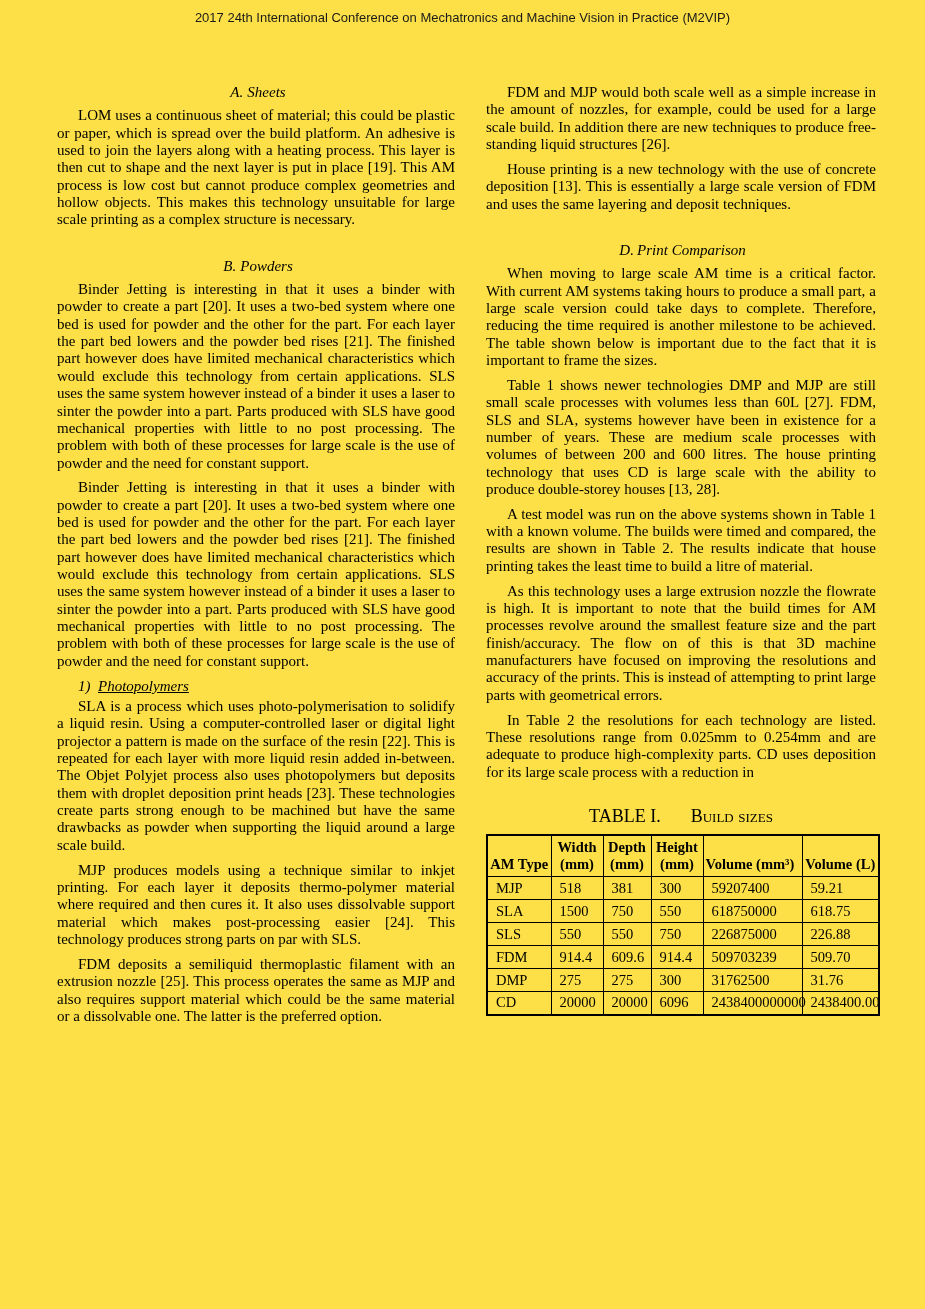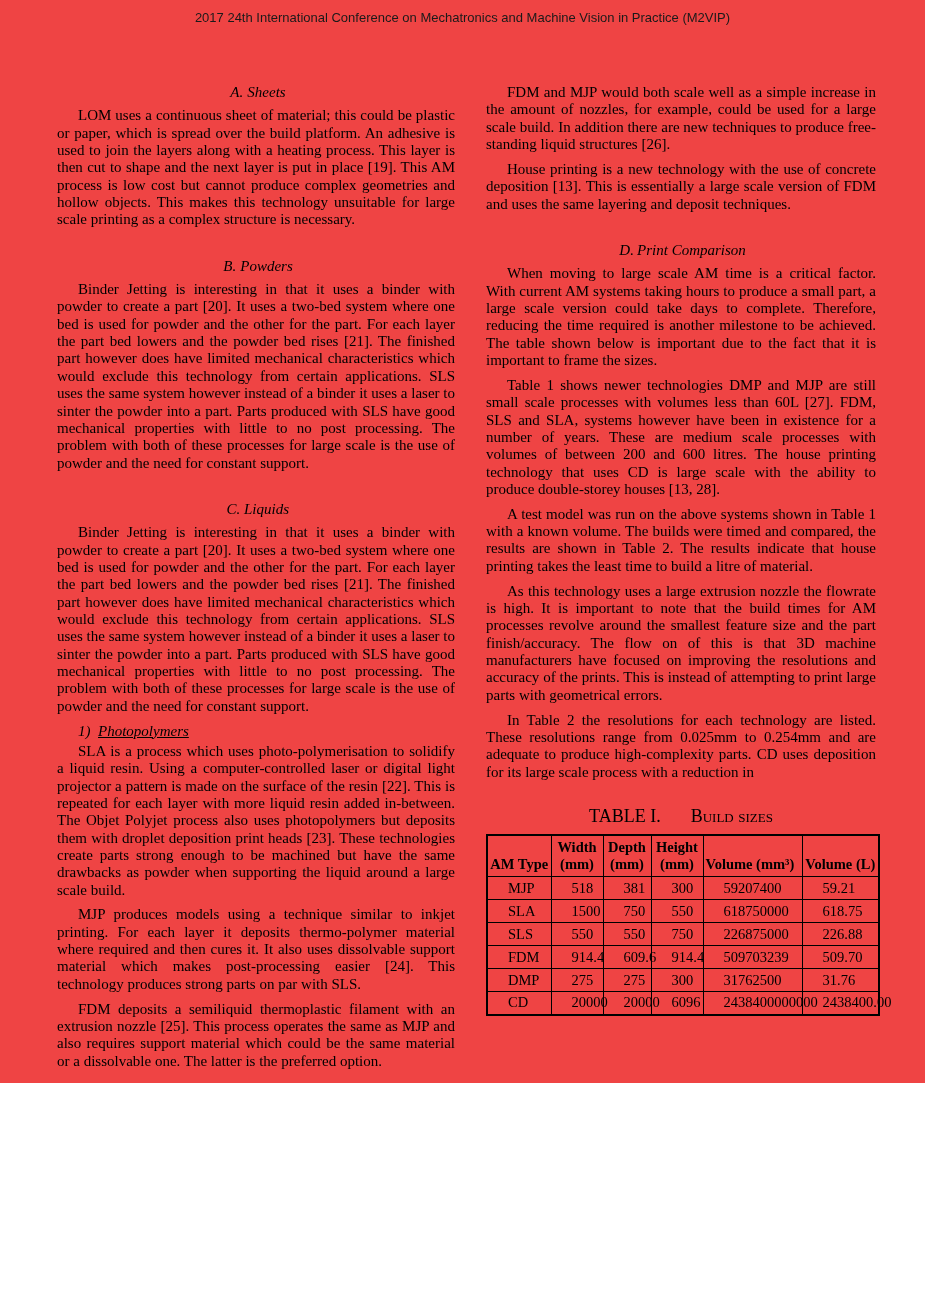--- a/index.html
+++ b/index.html
@@ -1,21 +1,21 @@
 <!DOCTYPE html>
 <html><head>
 <meta charset="utf-8">
 <style>
   * { box-sizing: border-box; }
   html, body { margin: 0; padding: 0; background: #ffffff; }
   .page {
     position: relative;
     width: 925px;
-    height: 1083px;
-    background: #ef4444;
+    height: 1309px;
+    background: #fde047;
     color: #000000;
     font-family: "Liberation Serif", serif;
     overflow: hidden;
   }
   .running-header {
     position: absolute;
     top: 10px;
     left: 0;
     width: 100%;
     text-align: center;
@@ -74,21 +74,21 @@
     padding: 3px 2px 4px 2px;
     line-height: 16.5px;
   }
   table.build-table th.vol-mm3 {
     text-align: left;
     white-space: nowrap;
   }
   table.build-table td {
     text-align: left;
     vertical-align: middle;
-    padding: 2px 3px 3px 20px;
+    padding: 2px 3px 3px 8px;
     height: 23px;
     line-height: 16px;
   }
   .c0 { width: 64px; } .c1 { width: 52px; } .c2 { width: 48px; }
   .c3 { width: 52px; } .c4 { width: 99px; } .c5 { width: 77px; }
 </style>
 </head>
 <body>
 
 <div class="page">
@@ -100,23 +100,20 @@
     <h3 class="sec-heading first">
       <span class="sec-label">A.</span><span>Sheets</span>
     </h3>
     <p class="body-par">LOM uses a continuous sheet of material; this could be plastic or paper, which is spread over the build platform. An adhesive is used to join the layers along with a heating process. This layer is then cut to shape and the next layer is put in place [19]. This AM process is low cost but cannot produce complex geometries and hollow objects. This makes this technology unsuitable for large scale printing as a complex structure is necessary.</p>
 
     <h3 class="sec-heading">
       <span class="sec-label">B.</span><span>Powders</span>
     </h3>
     <p class="body-par">Binder Jetting is interesting in that it uses a binder with powder to create a part [20]. It uses a two-bed system where one bed is used for powder and the other for the part. For each layer the part bed lowers and the powder bed rises [21]. The finished part however does have limited mechanical characteristics which would exclude this technology from certain applications. SLS uses the same system however instead of a binder it uses a laser to sinter the powder into a part. Parts produced with SLS have good mechanical properties with little to no post processing. The problem with both of these processes for large scale is the use of powder and the need for constant support.</p>
 
-    <h3 class="sec-heading">
-      <span class="sec-label">C.</span><span>Liquids</span>
-    </h3>
     <p class="body-par">Binder Jetting is interesting in that it uses a binder with powder to create a part [20]. It uses a two-bed system where one bed is used for powder and the other for the part. For each layer the part bed lowers and the powder bed rises [21]. The finished part however does have limited mechanical characteristics which would exclude this technology from certain applications. SLS uses the same system however instead of a binder it uses a laser to sinter the powder into a part. Parts produced with SLS have good mechanical properties with little to no post processing. The problem with both of these processes for large scale is the use of powder and the need for constant support.</p>
 
     <h4 class="sub-heading">
       <span class="sub-label">1)</span><span>Photopolymers</span>
     </h4>
     <p class="body-par">SLA is a process which uses photo-polymerisation to solidify a liquid resin. Using a computer-controlled laser or digital light projector a pattern is made on the surface of the resin [22]. This is repeated for each layer with more liquid resin added in-between. The Objet Polyjet process also uses photopolymers but deposits them with droplet deposition print heads [23]. These technologies create parts strong enough to be machined but have the same drawbacks as powder when supporting the liquid around a large scale build.</p>
 
     <p class="body-par">MJP produces models using a technique similar to inkjet printing. For each layer it deposits thermo-polymer material where required and then cures it. It also uses dissolvable support material which makes post-processing easier [24]. This technology produces strong parts on par with SLS.</p>
     <p class="body-par">FDM deposits a semiliquid thermoplastic filament with an extrusion nozzle [25]. This process operates the same as MJP and also requires support material which could be the same material or a dissolvable one. The latter is the preferred option.</p>
 

